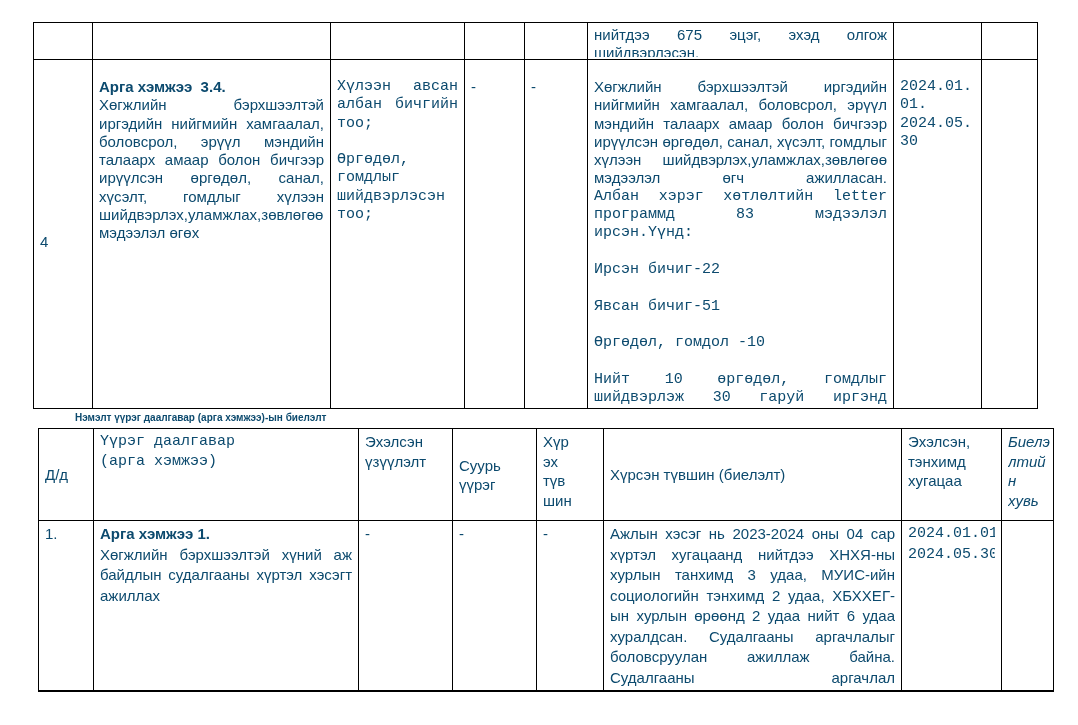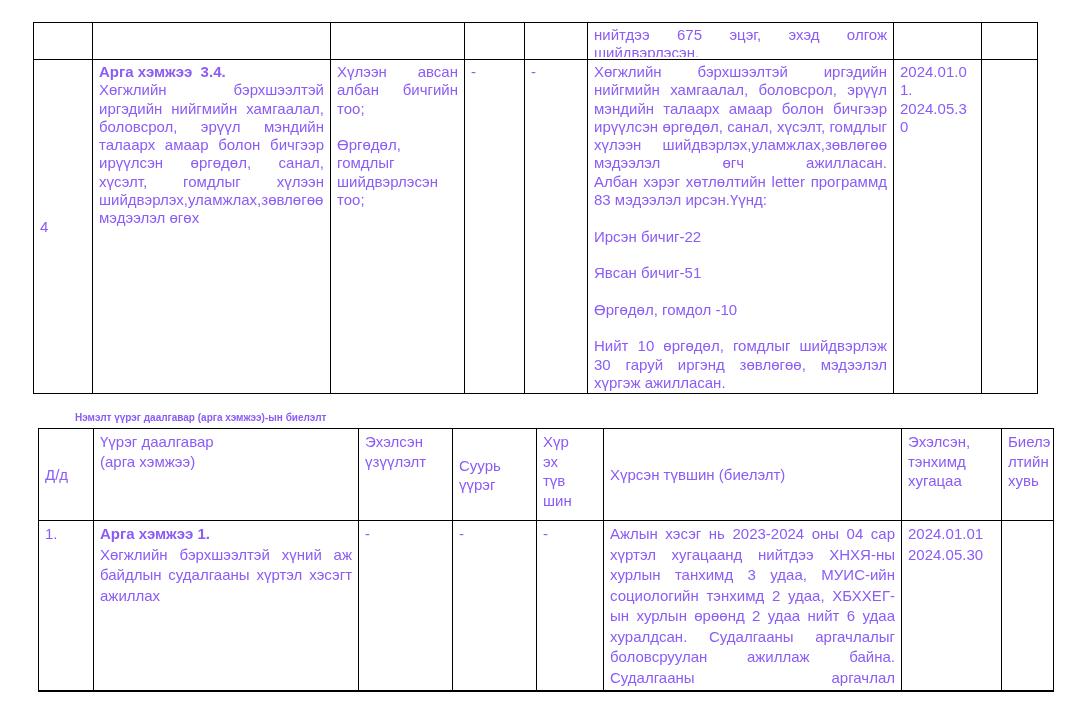--- a/index.html
+++ b/index.html
@@ -3,21 +3,21 @@
 <meta charset="utf-8">
 <style>
   html, body { margin: 0; padding: 0; background: #ffffff; }
   .page {
     position: relative;
     width: 1078px;
     height: 725px;
     background: #ffffff;
     overflow: hidden;
     font-family: "Liberation Sans", sans-serif;
-    color: #8b5cf6;
+    color: #0c4a6e;
   }
   table {
     border-collapse: collapse;
     table-layout: fixed;
     position: absolute;
     background: #ffffff;
   }
   td {
     border: 1px solid #000000;
     vertical-align: top;
@@ -25,32 +25,32 @@
     font-size: 15px;
   }
   .t1 { left: 33px; top: 22px; width: 1004px; }
   .t1 td { line-height: 18.3px; }
   .t2 { left: 38px; top: 428px; width: 1015px; border-bottom: 2px solid #000000; }
   .t2 tr.hrow td { line-height: 19.5px; }
   .t2 tr.brow td { line-height: 20.5px; }
 
   .cb { overflow: hidden; }
   .h-a { height: 31px; }
-  .h-b { height: 328px; }
+  .h-b { height: 328px; margin-top: 15px; }
   .h-h { height: 86px; }
   .h-r { height: 164px; }
 
   .center { display: flex; flex-direction: column; justify-content: center; }
   .just { text-align: justify; }
   .jl { text-align: justify; text-align-last: justify; }
-  .pre { white-space: pre-line; }
+  .pre { white-space: pre-line; font-family: Liberation Mono, monospace; }
   .ttl { font-weight: bold; white-space: pre-wrap; }
   .bw { overflow-wrap: break-word; word-wrap: break-word; }
   .pr14 { padding-right: 30px; }
-  .pr10 { padding-right: 2px; }
+  .pr10 { padding-right: 2px; font-style: italic; }
 
   .heading {
     position: absolute;
     left: 75px;
     top: 409px;
     font-size: 10px;
     font-weight: bold;
     line-height: 18px;
     white-space: nowrap;
   }

